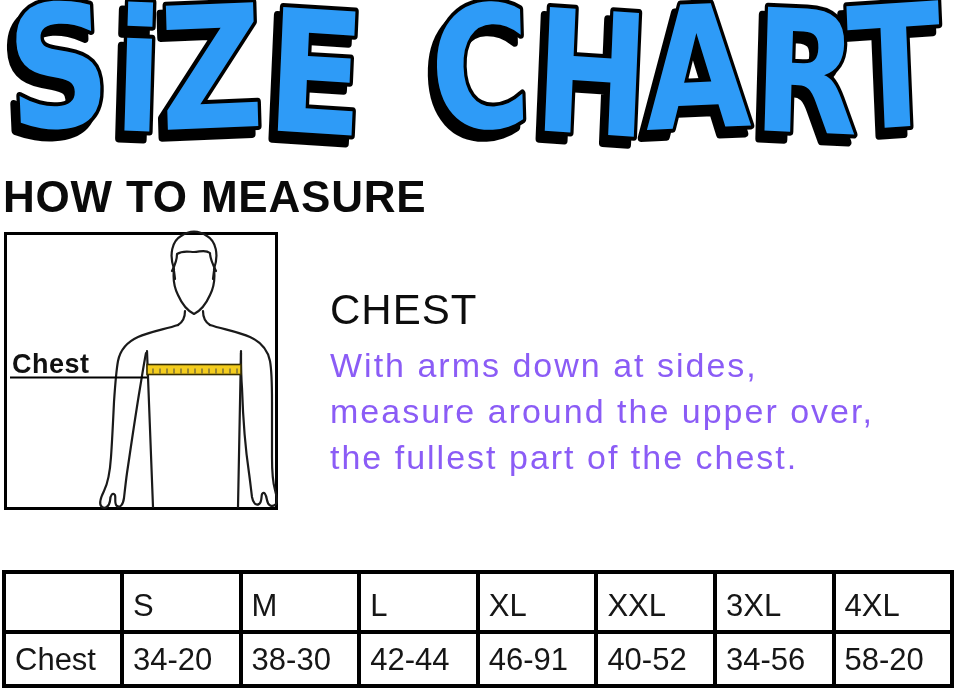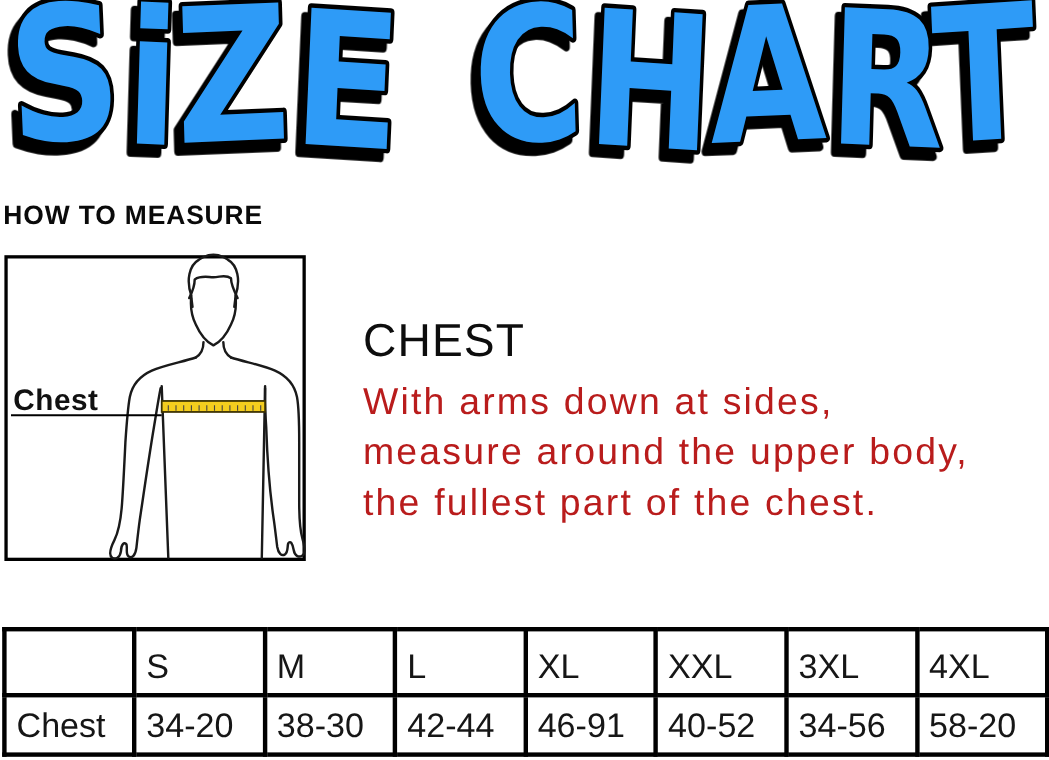--- a/index.html
+++ b/index.html
@@ -9,26 +9,26 @@
   }
   .abs{position:absolute;}
   
   #title-svg{left:0;top:0;width:954px;height:158px;}
   .title-text{
     font-family:"DejaVu Sans",sans-serif;font-weight:bold;font-size:170px;
     stroke:#000;stroke-width:8px;paint-order:stroke;stroke-linejoin:round;
   }
   .title-shadow{filter:drop-shadow(-6px 8px 0 #000);}
   
-  .howto{left:3px;top:180px;font-size:24px;line-height:34px;font-weight:bold;letter-spacing:0.8px;color:#0a0a0a;}
+  .howto{left:3px;top:180px;font-size:44px;line-height:34px;font-weight:bold;letter-spacing:0.8px;color:#0a0a0a;}
   
   #figure-svg{left:0;top:225px;width:300px;height:292px;}
   
   .chest-head{left:330px;top:289px;font-size:42px;line-height:42px;font-weight:400;letter-spacing:1px;color:#0d0d0d;}
-  .chest-body{left:330px;top:342px;font-size:34px;line-height:46px;letter-spacing:2px;font-weight:400;color:#b91c1c;}
+  .chest-body{left:330px;top:342px;font-size:34px;line-height:46px;letter-spacing:2px;font-weight:400;color:#8b5cf6;}
   
   .table-wrap{left:2px;top:570px;}
   table.size{border-collapse:collapse;table-layout:fixed;width:948px;font-size:31px;color:#161616;}
   table.size th,table.size td{
     border:4px solid #000;vertical-align:bottom;text-align:left;
     padding:0 0 6px 9px;font-weight:400;overflow:hidden;white-space:nowrap;
   }
   table.size th{height:50px;}
   table.size td{height:44px;}
   td.blank{border:none;}
@@ -75,21 +75,21 @@
   </g>
   <rect x="147" y="139.5" width="94" height="10" stroke="#3a3000" stroke-width="1.6" fill="#F4CD1E"></rect>
   <path stroke="#444" stroke-width="1" fill="none" d="M153 143.5 v5 M160 143.5 v5 M167 143.5 v5 M174 143.5 v5 M181 143.5 v5 M188 143.5 v5 M195 143.5 v5 M202 143.5 v5 M209 143.5 v5 M216 143.5 v5 M223 143.5 v5 M230 143.5 v5 M237 143.5 v5"></path>
   <path d="M 10 152.5 H 147" stroke="#000" stroke-width="2"></path>
   <text x="12" y="148" font-size="27" font-weight="bold" fill="#111" style="font-family:&quot;Liberation Sans&quot;,sans-serif;letter-spacing:0.5px">Chest</text>
 </svg>
 
 <div class="abs chest-head">CHEST</div>
 <div class="abs chest-body">
   <div>With arms down at sides,</div>
-  <div>measure around the upper body,</div>
+  <div>measure around the upper over,</div>
   <div>the fullest part of the chest.</div>
 </div>
 
 <div class="abs table-wrap">
   <table class="size">
     <colgroup>
       <col style="width:118px">
       <col style="width:118.6px">
         <col style="width:118.6px">
         <col style="width:118.6px">

